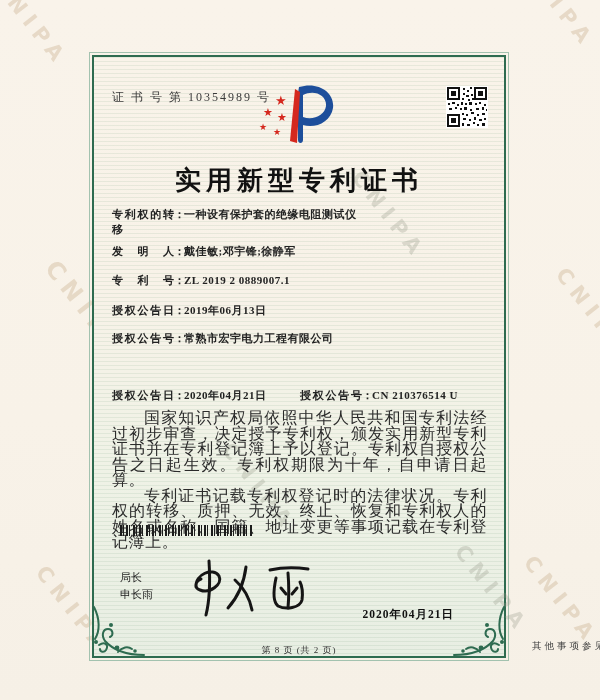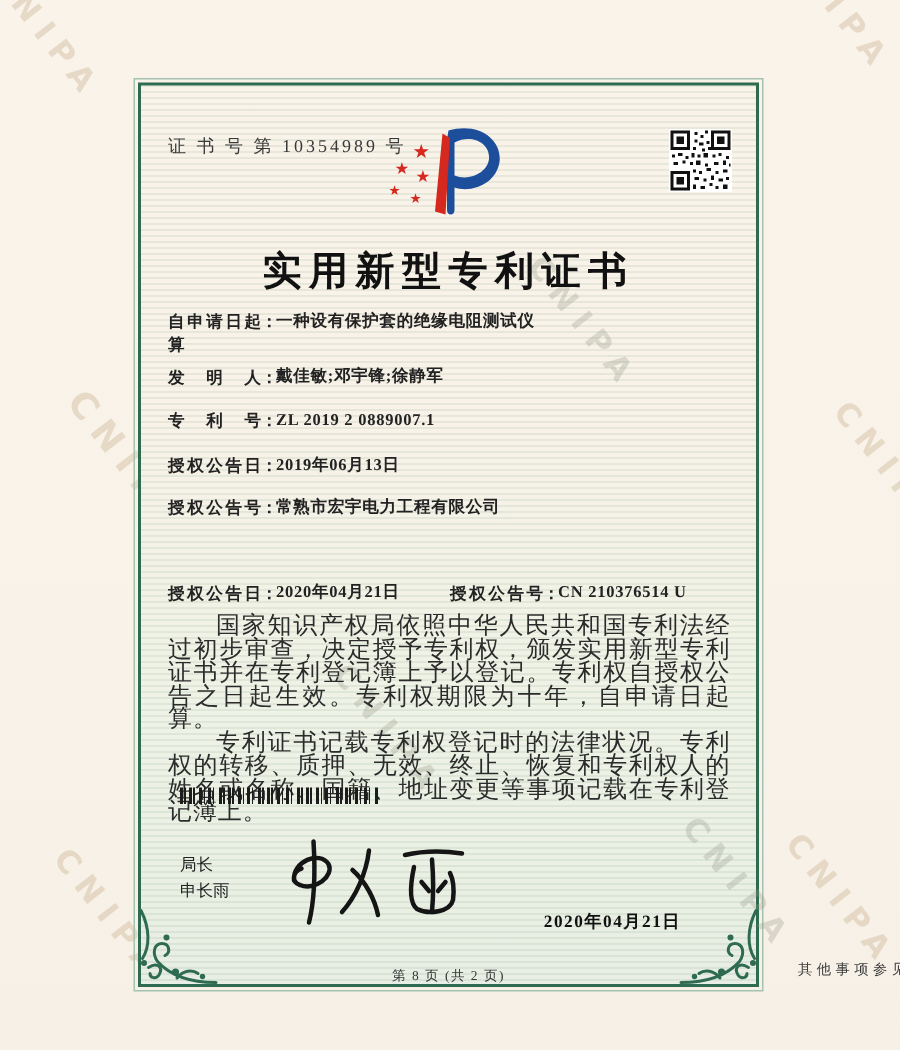--- a/index.html
+++ b/index.html
@@ -192,21 +192,21 @@
           <rect x="21" y="38" width="3" height="2"></rect>
           <rect x="27" y="36" width="2" height="2"></rect>
         <rect x="31" y="38" width="2" height="2"></rect>
           <rect x="36" y="37" width="3" height="3"></rect>
       </g>
     </svg>
 
     <div class="title">实用新型专利证书</div>
 
     <div class="frow" style="top:150px">
-      <span class="flabel">自申请日起算</span><span class="fcolon">：</span><span class="fvalue">一种设有保护套的绝缘电阻测试仪</span>
+      <span class="flabel">专利权的转移</span><span class="fcolon">：</span><span class="fvalue">一种设有保护套的绝缘电阻测试仪</span>
     </div>
     <div class="frow" style="top:187px">
       <span class="flabel">发明人</span><span class="fcolon">：</span><span class="fvalue">戴佳敏;邓宇锋;徐静军</span>
     </div>
     <div class="frow" style="top:216px">
       <span class="flabel">专利号</span><span class="fcolon">：</span><span class="fvalue">ZL 2019 2 0889007.1</span>
     </div>
     <div class="frow" style="top:246px">
       <span class="flabel">授权公告日</span><span class="fcolon">：</span><span class="fvalue">2019年06月13日</span>
     </div>

